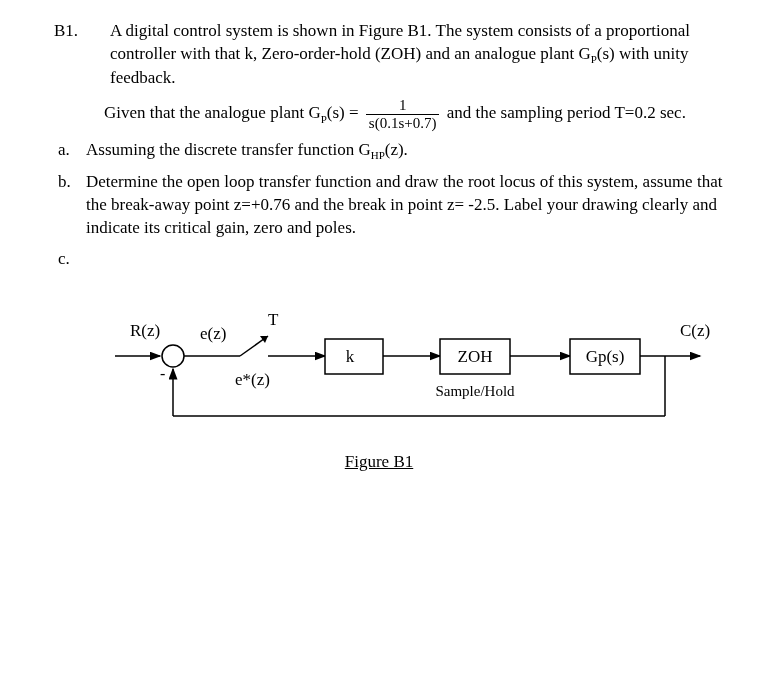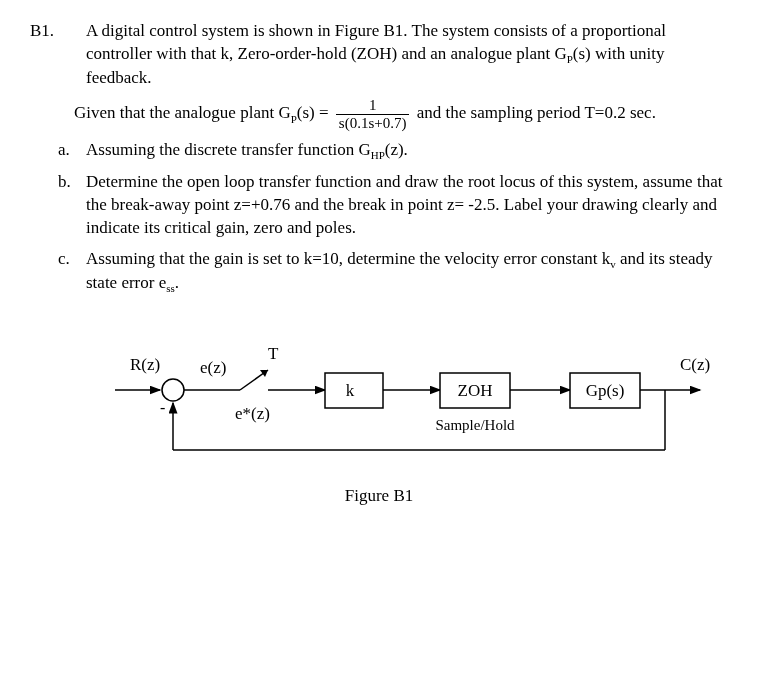--- a/index.html
+++ b/index.html
@@ -14,31 +14,32 @@
     line-height: 1.35;
   }
   .row {
     display: flex;
     align-items: flex-start;
     margin-bottom: 8px;
   }
   .label-col {
     width: 56px;
     flex-shrink: 0;
+    margin-left: 24px;
   }
   .list-label-col {
     width: 28px;
     flex-shrink: 0;
     text-align: left;
   }
   .content-col {
     flex: 1;
   }
   .indent-block {
-    margin-left: 44px;
+    margin-left: 74px;
   }
   .para { margin-bottom: 8px; }
   .frac {
     display: inline-block;
     vertical-align: middle;
     text-align: center;
     font-size: 15px;
     line-height: 1;
     margin: 0 3px;
   }
@@ -46,20 +47,21 @@
   .frac .den { display:block; padding: 1px 3px 0 3px; }
   .sub { font-size: 11px; vertical-align: sub; }
   .figure-wrap {
     margin: 30px 0 0 60px;
   }
   svg { display:block; }
   .fig-caption {
     text-align: center;
     margin-top: 10px;
     margin-left: -60px;
+    text-decoration: underline;
   }
 </style>
 </head>
 <body>
 
 <div class="row">
   <div class="label-col">B1.</div>
   <div class="content-col">
     <span>A digital control system is shown in Figure B1. The system consists of a proportional controller with that k, Zero-order-hold (ZOH) and an analogue plant G</span><span class="sub">P</span><span>(s) with unity feedback.</span>
   </div>
@@ -77,23 +79,20 @@
 </div>
 
 <div class="row indent-block" style="margin-left:28px;">
   <div class="list-label-col">b.</div>
   <div class="content-col">Determine the open loop transfer function and draw the root locus of this system, assume that the break-away point z=+0.76 and the break in point z= -2.5. Label your drawing clearly and indicate its critical gain, zero and poles.</div>
 </div>
 
 <div class="row indent-block" style="margin-left:28px;">
   <div class="list-label-col">c.</div>
   <div class="content-col">
-    <div class="para">
-      <span>Assuming that the gain is set to k=10, determine the velocity error constant k</span><span class="sub">v</span><span> and its steady state error e</span><span class="sub">ss</span><span>.</span>
-    </div>
   </div>
 </div>
 
 <div class="figure-wrap">
   <svg width="620" height="140">
     <defs>
       <marker id="arrow" markerWidth="8" markerHeight="8" refX="7" refY="3" orient="auto">
         <path d="M0,0 L8,3 L0,6 Z" fill="#000"></path>
       </marker>
     </defs>

